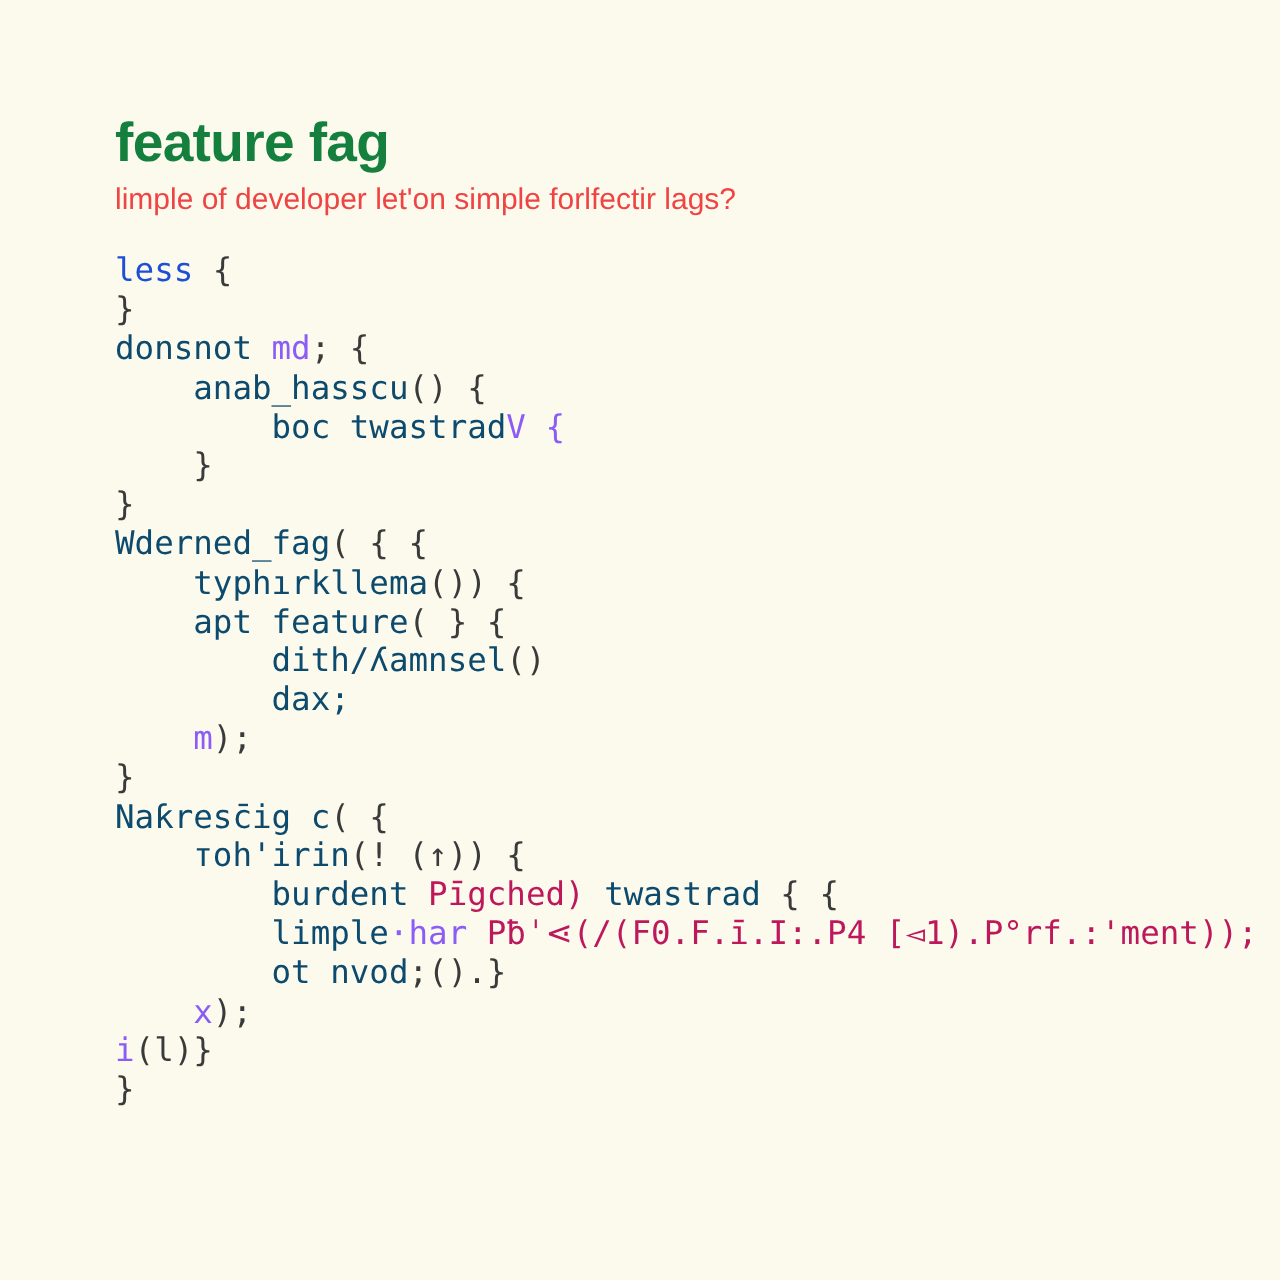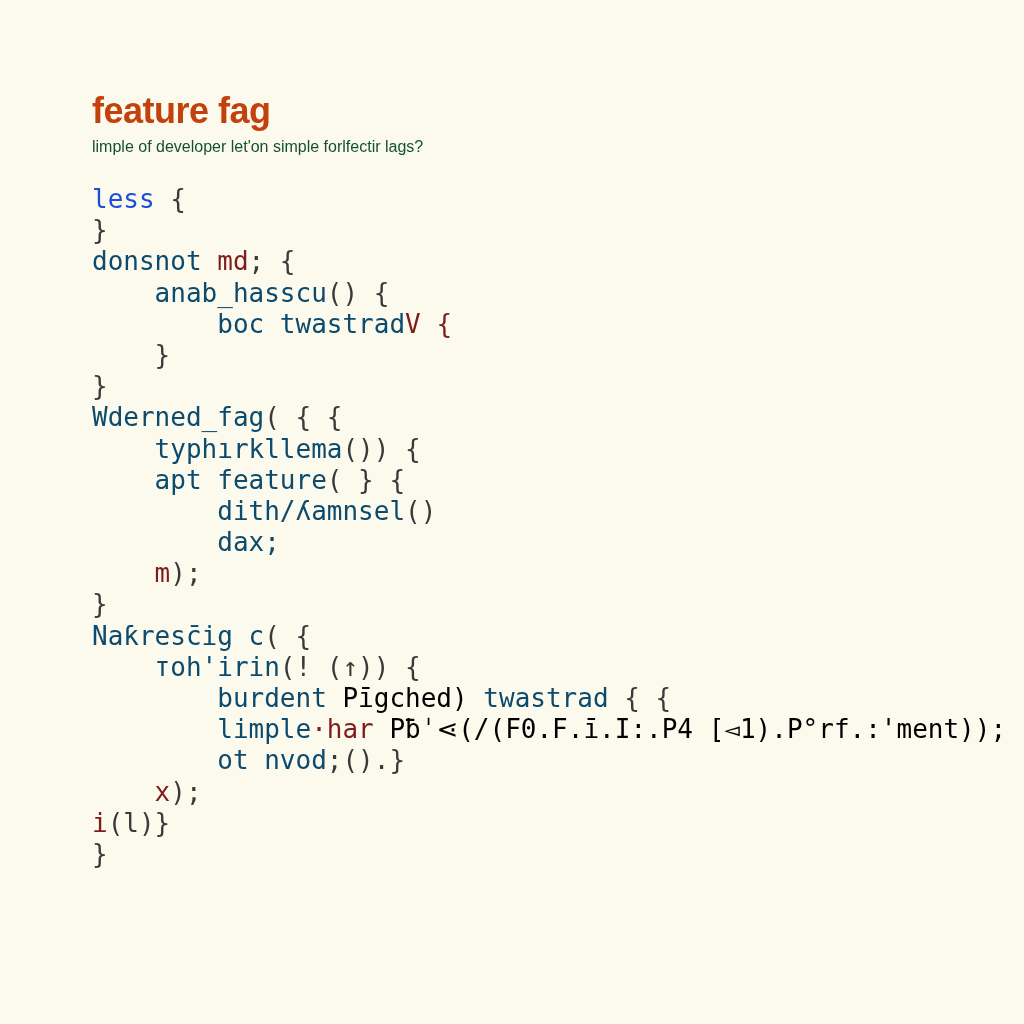--- a/index.html
+++ b/index.html
@@ -9,45 +9,45 @@
     height: 1024px;
     background: #fbfaed;
     font-family: "Segoe UI", "Helvetica Neue", Arial, sans-serif;
     color: #1a1a1a;
   }
   .page {
     padding: 90px 90px 0 92px;
     box-sizing: border-box;
   }
   .title {
-    font-size: 36px;
+    font-size: 44px;
     font-weight: 800;
     letter-spacing: -0.5px;
     margin: 0 0 6px 0;
-    color: #c2410c;
+    color: #15803d;
   }
   .subtitle {
-    font-size: 16px;
+    font-size: 24px;
     font-weight: 400;
     margin: 0 0 28px 0;
-    color: #14532d;
+    color: #ef4444;
   }
   pre.code {
     margin: 0;
     font-family: "Consolas", "Menlo", "DejaVu Sans Mono", monospace;
     font-size: 26px;
     line-height: 1.20;
     white-space: pre;
     color: #1a1a1a;
   }
   .kw   { color: #0c4a6e; }
   .punc { color: #3a3a3a; }   
   .mut  { color: #1d4ed8; }   
-  .dark { color: #000000; }   
-  .gray { color: #7f1d1d; }
+  .dark { color: #be185d; }   
+  .gray { color: #8b5cf6; }
 </style>
 </head>
 <body>
 
 <div class="page">
 
   <h1 class="title">feature fag</h1>
   <p class="subtitle">limple of developer let'on simple forlfectir lags?</p>
 
   <pre class="code"><span class="mut">less</span><span class="punc"> {</span>

